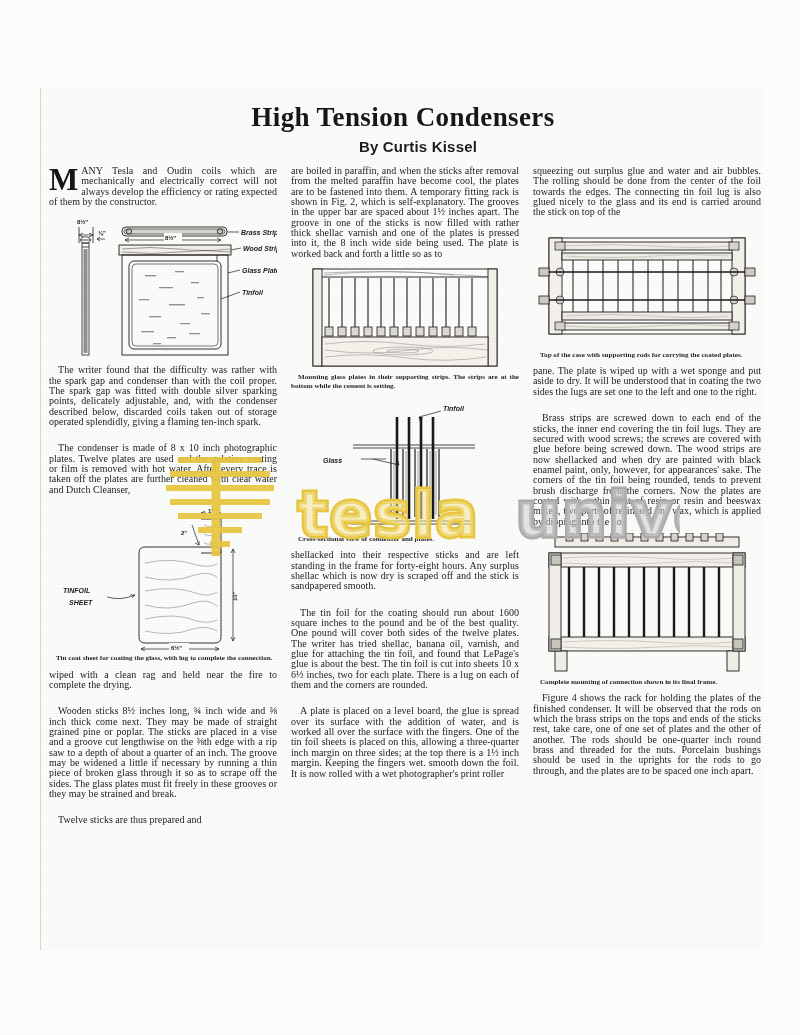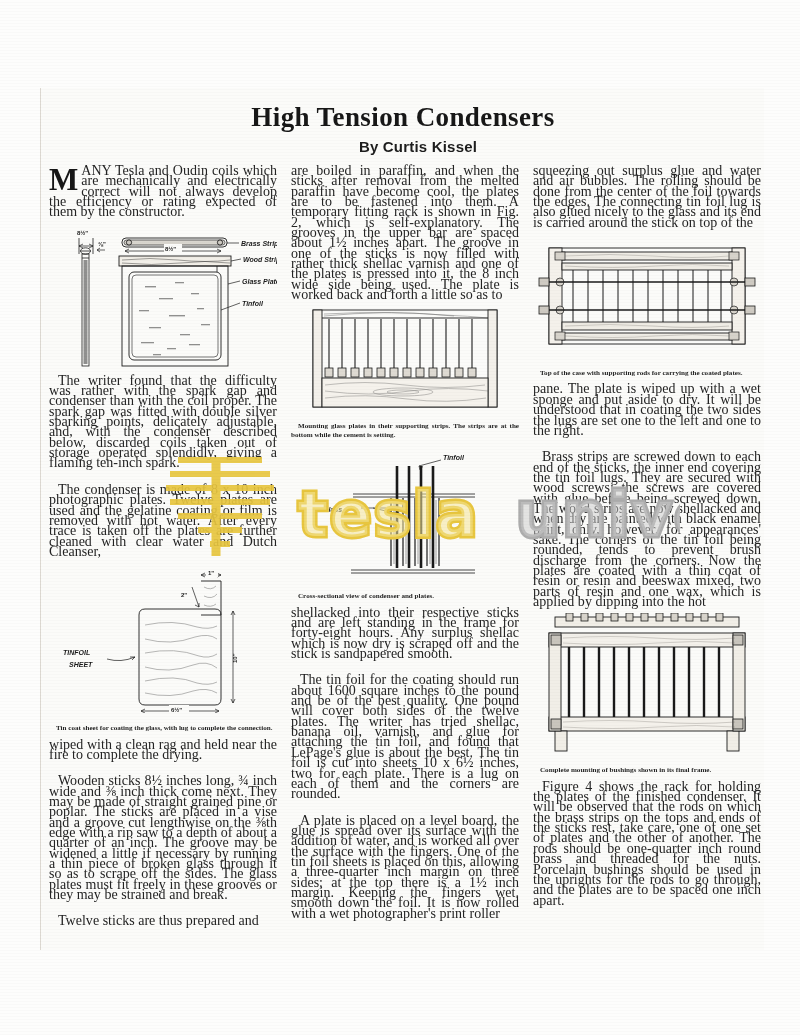--- a/index.html
+++ b/index.html
@@ -63,39 +63,39 @@
     width: 712px;
     display: flex;
     gap: 14px;
   }
   .col {
     width: 228px;
     position: relative;
   }
   p.body {
     margin: 0 0 0 0;
-    font-size: 14px;
+    font-size: 10px;
     line-height: 10.35px;
     text-align: justify;
     color: #232323;
     text-indent: 9px;
     font-family: "Liberation Serif", "DejaVu Serif", serif;
     letter-spacing: 0.02px;
     -webkit-font-smoothing: none;
   }
   p.body.noind { text-indent: 0; }
   p.body + p.body { margin-top: 16px; }
   .cap {
     font-size: 7.1px;
     line-height: 8.4px;
     font-weight: bold;
     color: #262626;
     text-align: justify;
     text-indent: 7px;
-    margin: 11px 0 7px 0;
+    margin: 3px 0 7px 0;
     font-family: "Liberation Serif", "DejaVu Serif", serif;
   }
   .dropcap-wrap { position: relative; }
   .dropcap {
     float: left;
     font-size: 31px;
     line-height: 25px;
     font-weight: bold;
     margin: 1px 3px 0 0;
     color: #161616;
@@ -522,21 +522,21 @@
                 <rect x="200" y="106" width="10" height="10"></rect>
             </g>
 
             <g stroke="#55524c" stroke-width="0.4" opacity=".6" fill="none">
               <path d="M30 25 q48 -3 92 0 q42 3 80 0"></path>
               <path d="M30 30 q52 3 94 0 q40 -3 78 0"></path>
               <path d="M30 109 q48 -3 92 0 q42 3 80 0"></path>
               <path d="M30 114 q52 3 94 0 q40 -3 78 0"></path>
             </g>
           </svg>
-          <div class="cap">Complete mounting of bushings shown in its final frame.</div>
+          <div class="cap">Complete mounting of connection shown in its final frame.</div>
         </div>
 
         <p class="body">Figure 4 shows the rack for holding the plates of the finished condenser. It will be observed that the rods on which the brass strips on the tops and ends of the sticks rest, take care, one of one set of plates and the other of another. The rods should be one-quarter inch round brass and threaded for the nuts. Porcelain bushings should be used in the uprights for the rods to go through, and the plates are to be spaced one inch apart.</p>
       </div>
 
     </div>
   </div>
 
   <div class="wm">
     <svg width="560" height="110" viewBox="0 0 560 110">

